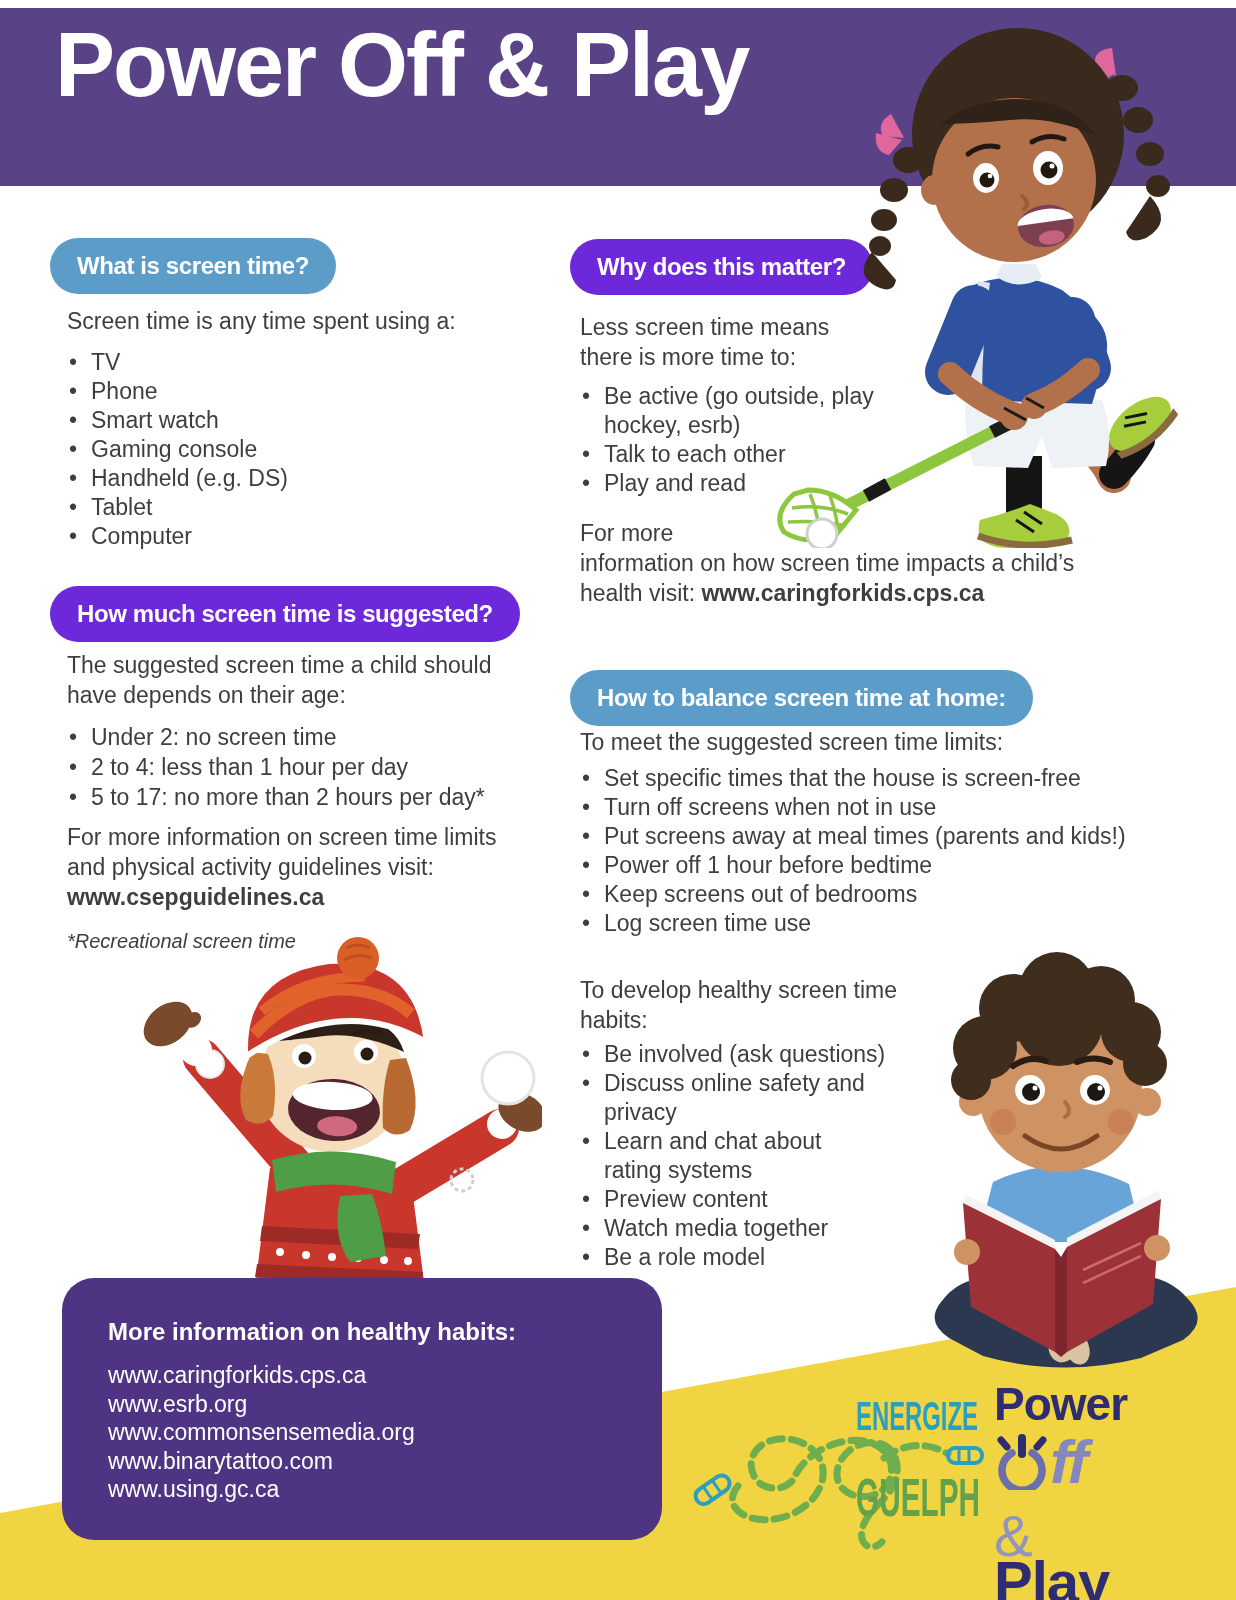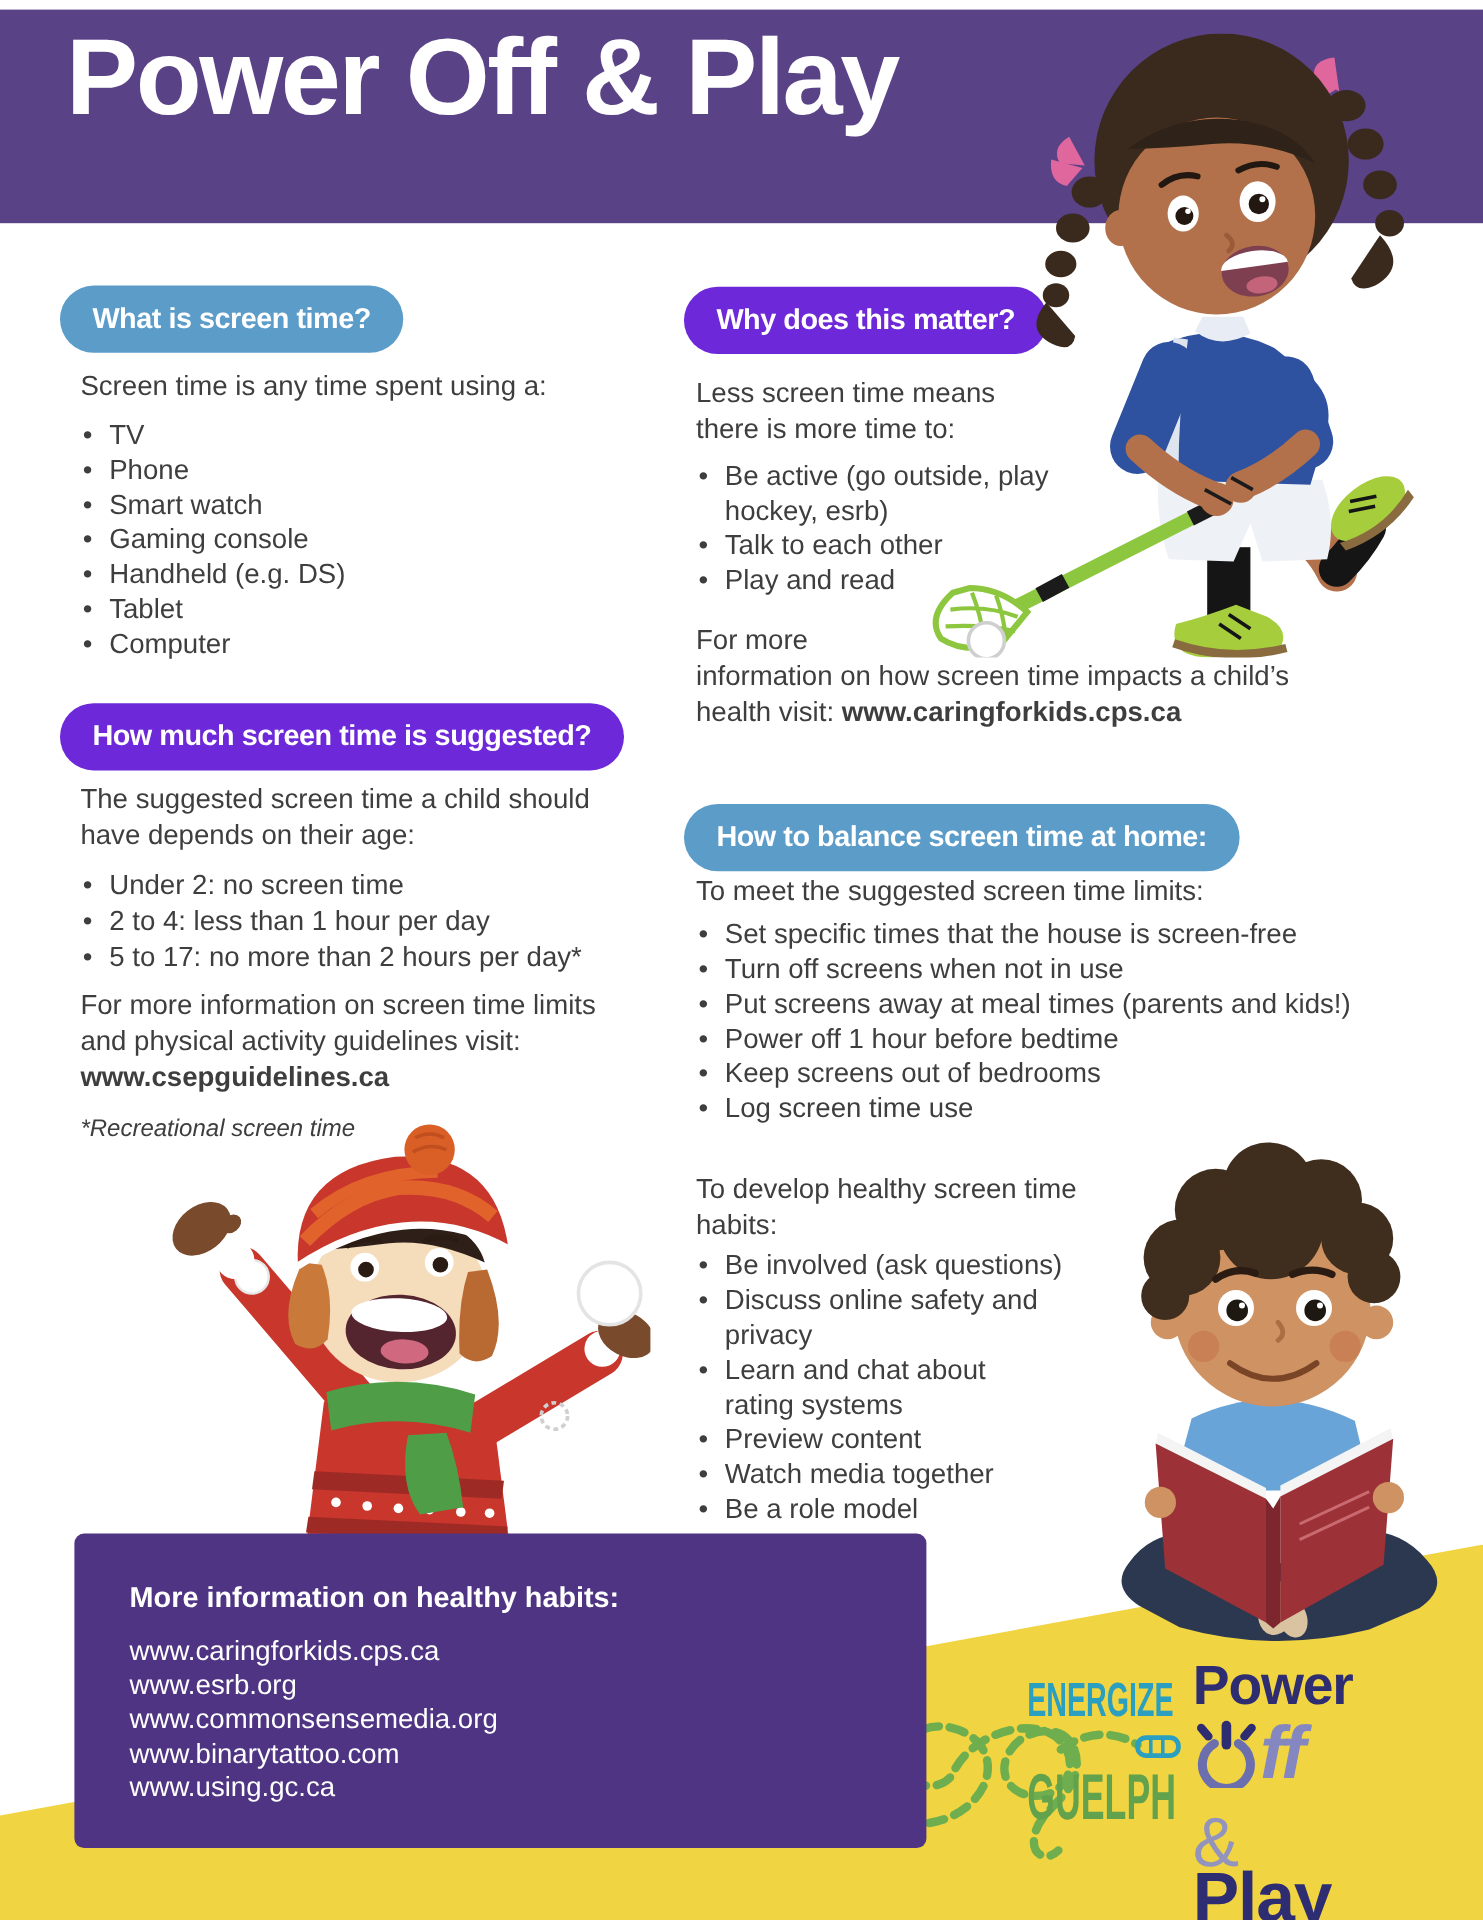--- a/index.html
+++ b/index.html
@@ -21,21 +21,21 @@
   .body { position:absolute; color:#3e3e3e; font-size:23px; line-height:30px; z-index:2; margin:0; }
   .pre { white-space:pre-line; }
   .blist { list-style:none; margin:0; padding:0; position:absolute; color:#3e3e3e; font-size:23px; line-height:29px; z-index:2; }
   .blist li { position:relative; padding-left:24px; }
   .blist li::before { content:"\2022"; position:absolute; left:2px; }
   .blist .wrap { white-space:pre-line; }
   .boldlink { font-weight:bold; }
   .blocklink { display:block; font-weight:bold; }
   .note { position:absolute; font-style:italic; font-size:20px; color:#3e3e3e; z-index:2; margin:0; }
   
-  .infobox { position:absolute; left:62px; top:1278px; width:710px; height:262px; background:#4e3482; border-radius:8px; color:#fff; z-index:4; }
+  .infobox { position:absolute; left:62px; top:1278px; width:600px; height:262px; background:#4e3482; border-radius:32px; color:#fff; z-index:4; }
   .infobox-title { font-weight:bold; font-size:24px; margin:40px 0 15px 46px; }
   .infobox-links { margin-left:46px; font-size:23px; line-height:28.5px; }
   
   .yellow-band { position:absolute; left:0; top:1287px; width:1236px; height:313px; background:#f0d441;
                  clip-path:polygon(0 226px, 100% 0, 100% 100%, 0 100%); z-index:1; }
   .illus { position:absolute; z-index:2; }
   .illus-girl { left:770px; top:28px; z-index:3; }
   .illus-kid  { left:110px; top:930px; z-index:2; }
   .illus-boy  { left:925px; top:950px; z-index:2; }
   

